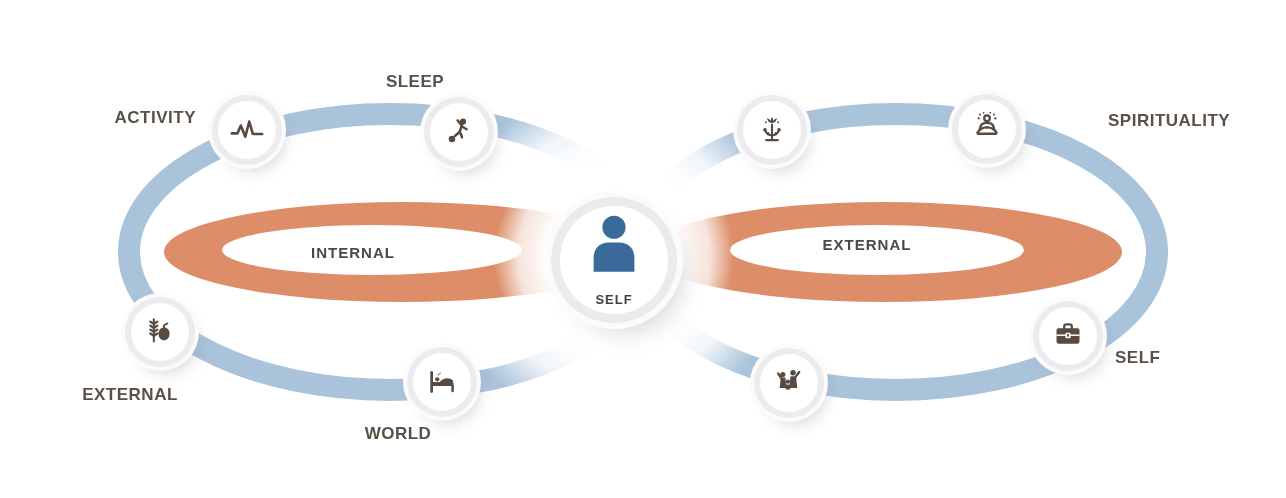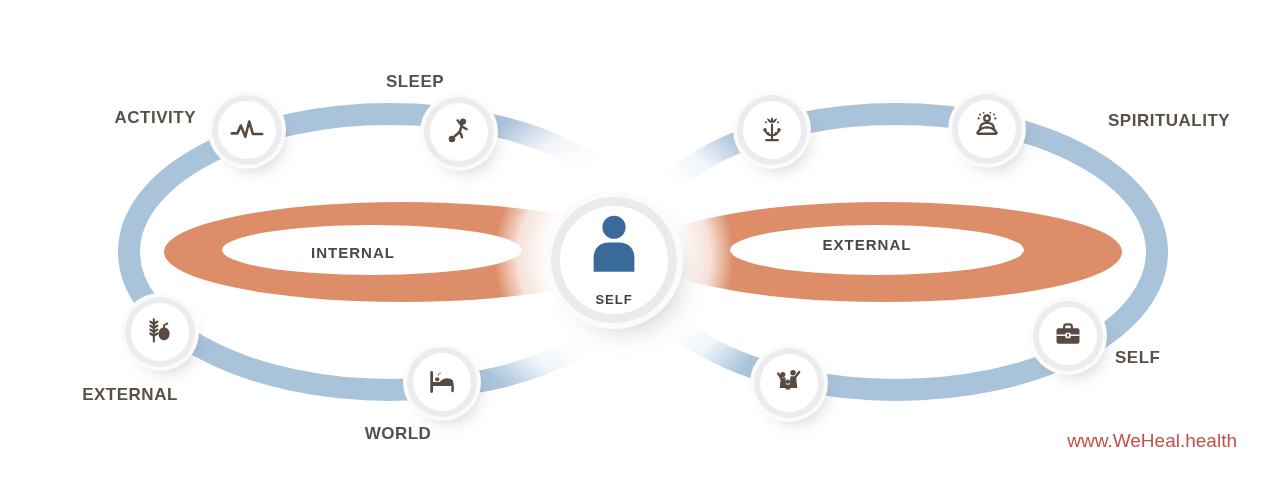--- a/index.html
+++ b/index.html
@@ -193,15 +193,14 @@
   <div class="lbl t-left" style="left:1115px;top:358px">SELF</div>
 
   <div class="center-circle">
     <svg width="50" height="60" viewBox="0 0 54 62">
       <circle cx="27" cy="14" r="12.5" fill="var(--self-blue)"></circle>
       <path fill="var(--self-blue)" d="M5,62 V47 C5,36.5 12,30.5 21,30.5 H33 C42,30.5 49,36.5 49,47 V62 Z"></path>
     </svg>
     <div class="self-lbl">SELF</div>
   </div>
 
-  <div class="watermark">www.WeHeal.health</div>
 
 </div>
 
 </body></html>

